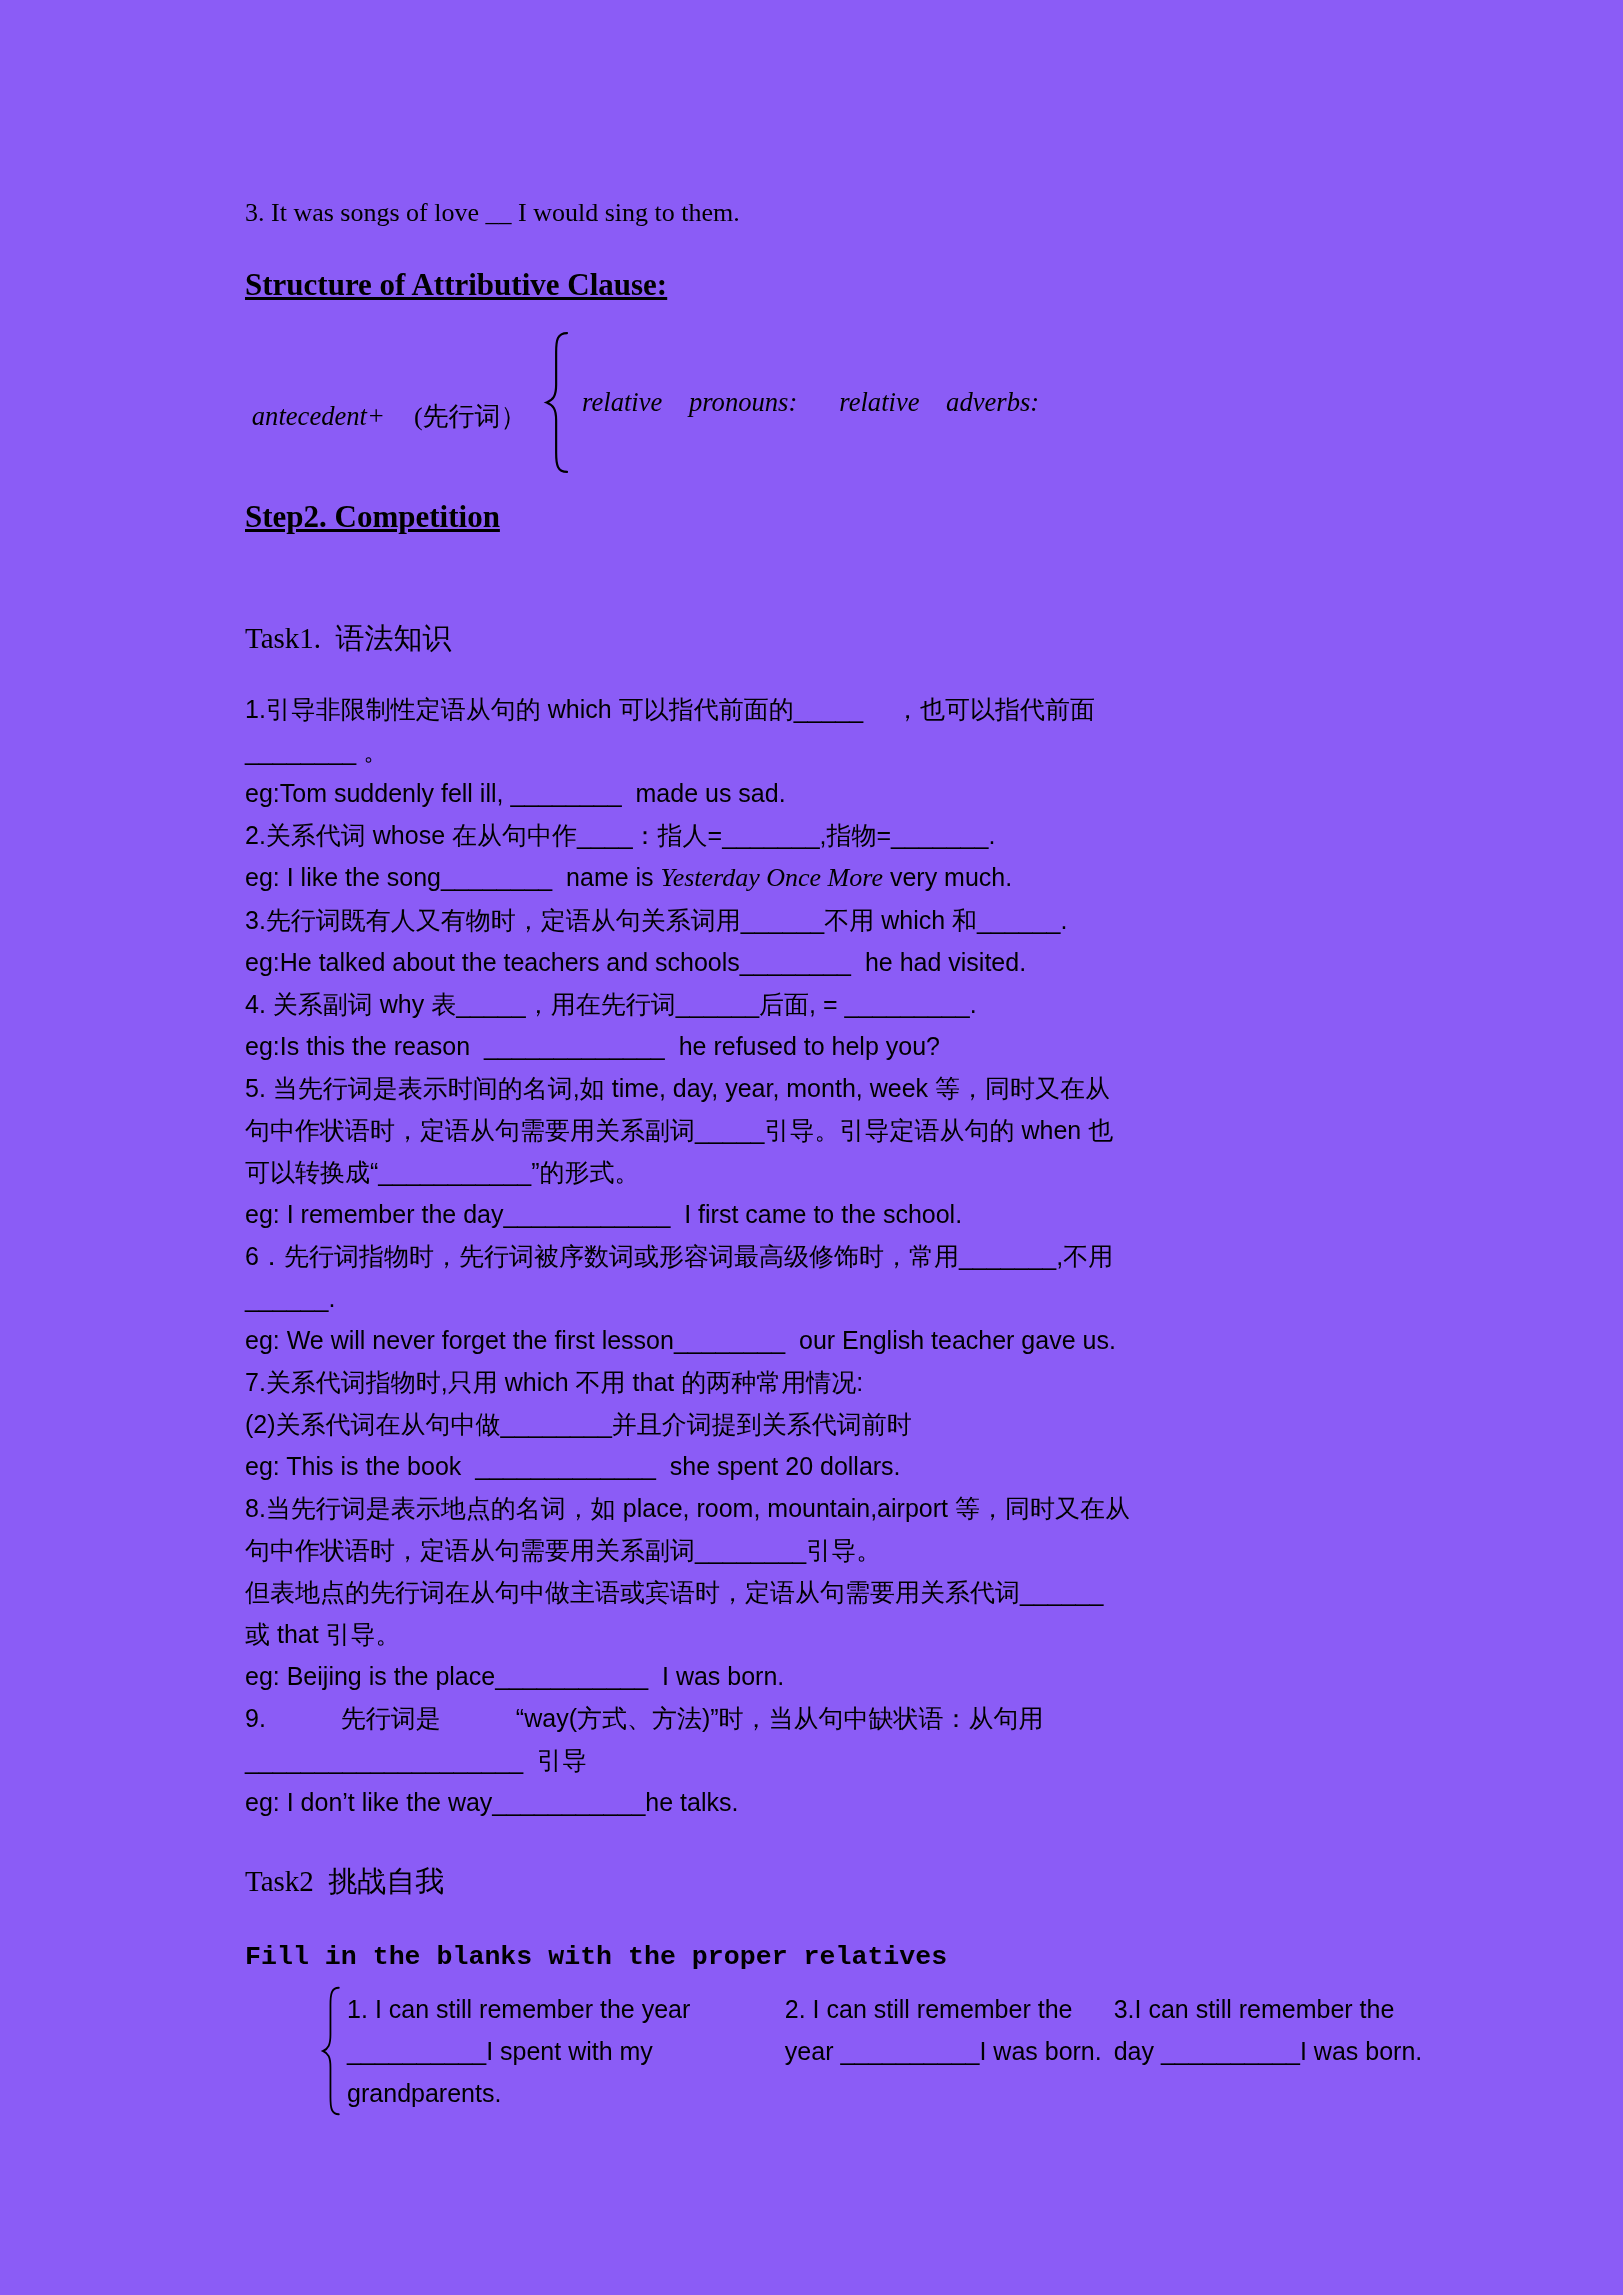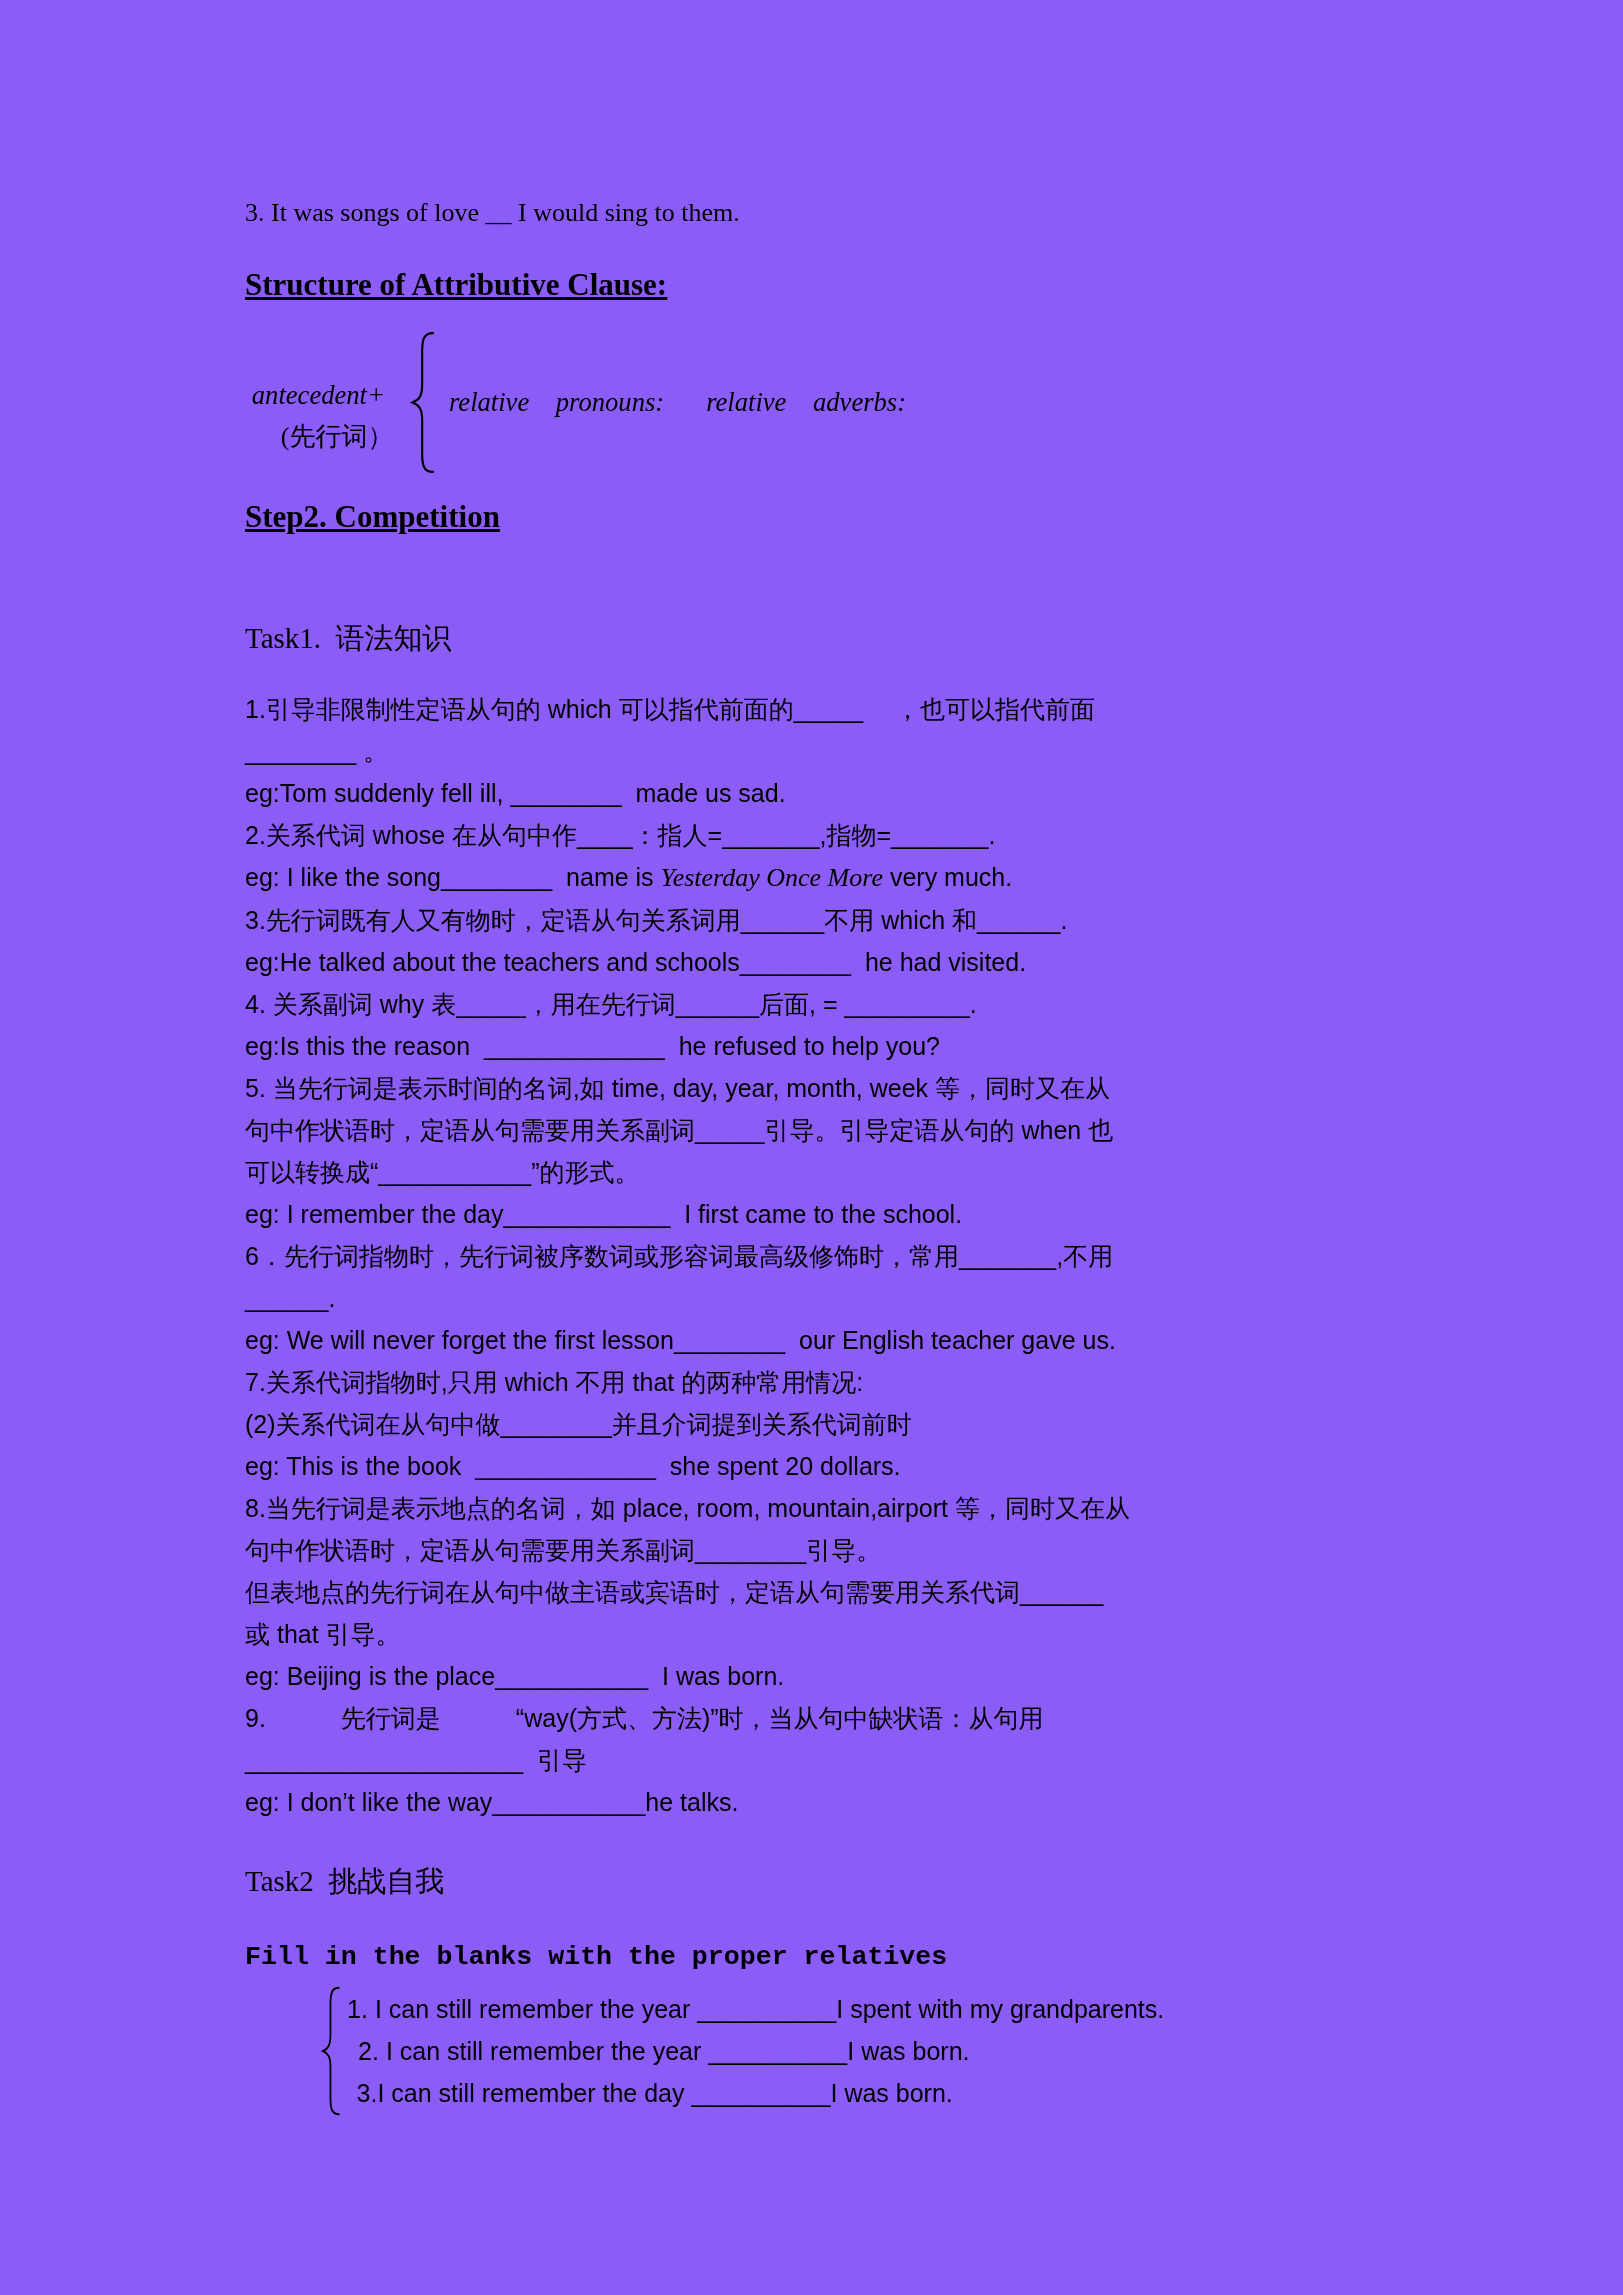--- a/index.html
+++ b/index.html
@@ -42,21 +42,21 @@
   }
   
   .structure-block {
     display: flex;
     align-items: center;
     margin: 15px 0 6.8px 6.8px;
     height: 157px;
   }
   .antecedent-col {
     display: flex;
-    flex-direction: column;
+    flex-direction: row;
     margin-top: 27px;
   }
   .antecedent-col .ante {
     font-family: "Liberation Serif", serif;
     font-style: italic;
     font-size: 26.6px;
     line-height: 41px;
   }
   .antecedent-col .ante-cn {
     font-family: "Liberation Serif", serif;
@@ -110,21 +110,21 @@
     align-items: center;
     margin-left: 75px;
   }
   .task2-brace {
     margin-right: 4.1px;
     display: flex;
     align-items: center;
   }
   .task2-items {
     display: flex;
-    flex-direction: column;
+    flex-direction: row;
   }
   .task2-items p {
     font-family: "Liberation Sans", sans-serif;
     font-size: 25px;
     line-height: 42px;
     margin: 0;
     white-space: pre-wrap;
   }
   .task2-items p.indent-1 { padding-left: 11px; }
   .task2-items p.indent-2 { padding-left: 9.5px; }

